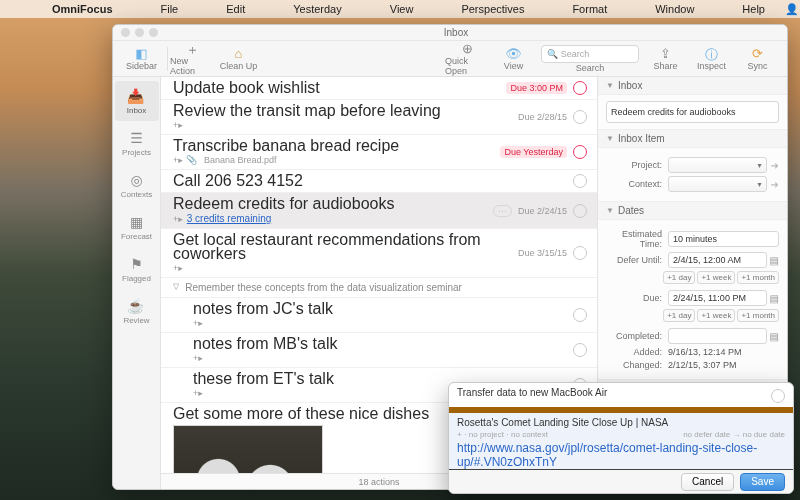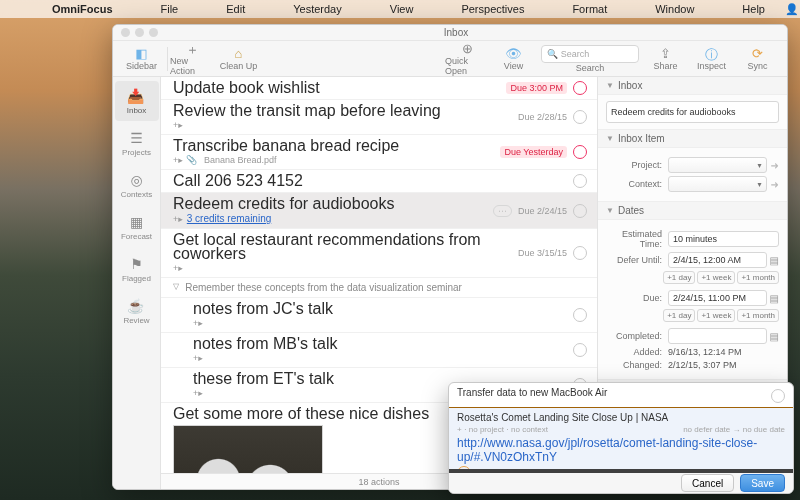--- a/index.html
+++ b/index.html
@@ -54,25 +54,25 @@
   .irow .val { flex:1; }
   .ifield { height:16px; border:1px solid #d7d7d7; border-radius:3px; background:#fff; font-size:9px; color:#333; padding:0 4px; display:flex; align-items:center; }
   .iselect { height:16px; border:1px solid #d7d7d7; border-radius:3px; background:linear-gradient(#fff,#f3f3f3); font-size:9px; padding:0 4px; display:flex; align-items:center; position:relative; }
   .iselect::after { content:"▾"; position:absolute; right:4px; color:#777; font-size:8px; }
   .ibump { display:flex; gap:2px; margin-top:2px; justify-content:flex-end; }
   .ibump span { font-size:8px; border:1px solid #d7d7d7; border-radius:3px; padding:1px 3px; background:#fafafa; color:#777; }
   .iplain { font-size:9px; color:#555; }
   
   .pop { position:absolute; right:6px; bottom:6px; width:346px; height:112px; background:#fff; border:1px solid #c8c8c8; border-radius:6px; box-shadow:0 10px 26px rgba(0,0,0,0.35); display:flex; flex-direction:column; overflow:hidden; }
   .pop .plist { flex:1; overflow:hidden; }
-  .pop .ptask { padding:4px 8px; border-bottom:1px solid #a16207; font-size:10px; color:#333; display:flex; }
+  .pop .ptask { padding:4px 8px; border-bottom:6px solid #a16207; font-size:10px; color:#333; display:flex; }
   .pop .ptask .body { flex:1; }
   .pop .ptask.sel { background:#eef3fb;flex-direction:column; }
   .pop .ptask .meta { font-size:8px; color:#a6a6a6; margin-top:2px; }
-  .pop .pfoot { height:24px; border-top:4px solid #404040; background:#f6f6f6; display:flex; align-items:center; justify-content:flex-end; padding:0 8px; gap:6px; }
+  .pop .pfoot { height:24px; border-top:1px solid #404040; background:#f6f6f6; display:flex; align-items:center; justify-content:flex-end; padding:0 8px; gap:6px; }
   .pop .pbtn { height:18px; font-size:10px; padding:0 10px; border:1px solid #c9c9c9; border-radius:4px; background:linear-gradient(#fff,#f0f0f0); }
   .pop .pbtn.primary { background:linear-gradient(#6fb2ef,#3e8fe0); color:#fff; border-color:#2f7bd0; }
 </style>
 </head>
 <body>
 
 <div class="menubar">
   <span class="apple"></span>
   <span class="mi" style="font-weight:600">OmniFocus</span>
   <span class="mi">File</span>

